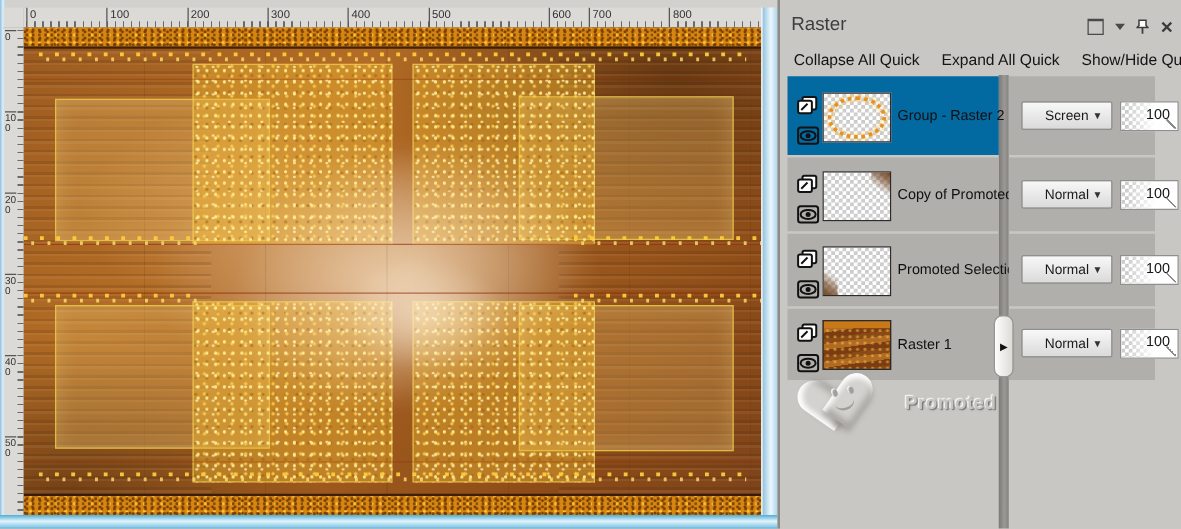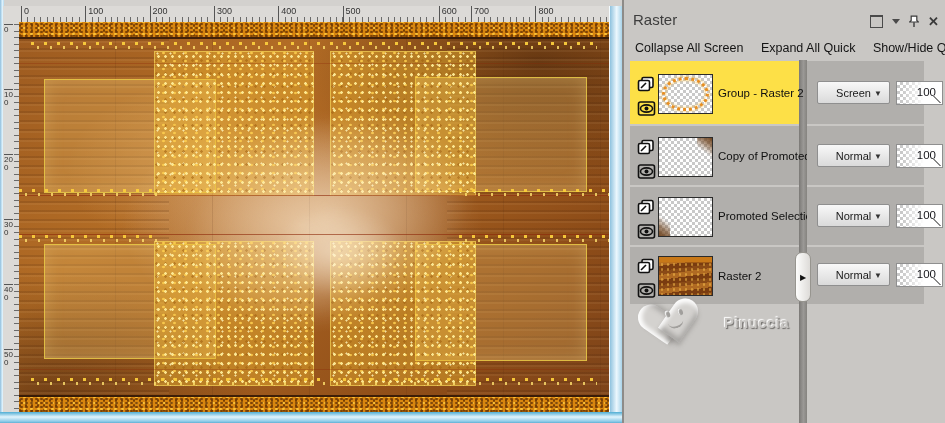--- a/index.html
+++ b/index.html
@@ -103,21 +103,21 @@
   .panel-toolbar{position:absolute;left:11px;top:41px;width:320px;white-space:nowrap;font-size:12.5px;color:#141414;}
   .panel-toolbar span{margin-right:14px;cursor:default;}
   .splitter{position:absolute;left:175px;top:60px;width:8px;bottom:0;
     background:linear-gradient(90deg,#7b7976,#9b9996 55%,#85837f);}
   .split-handle{position:absolute;left:171px;top:252px;width:14px;height:48px;border-radius:7px;
     background:linear-gradient(90deg,#fdfdfc,#dddbd8);border:1px solid #97958f;
     display:flex;align-items:center;justify-content:center;font-size:8px;color:#111;}
   
   .lrow-left{position:absolute;left:6px;width:169px;background:#b1afac;}
   .lrow-right{position:absolute;left:183px;width:117px;background:#b1afac;}
-  .lrow-left.selected{background:#fde047;}
+  .lrow-left.selected{background:#0369a1;}
   .icon-box{position:absolute;left:7px;width:19px;height:17px;}
   .thumb{position:absolute;left:28px;top:13px;width:53px;height:38px;border:1px solid #2b2b2b;overflow:hidden;}
   .checker{background-color:#fff;background-image:
       linear-gradient(45deg,#c9c9c9 25%,transparent 25%,transparent 75%,#c9c9c9 75%),
       linear-gradient(45deg,#c9c9c9 25%,transparent 25%,transparent 75%,#c9c9c9 75%);
     background-size:6px 6px;background-position:0 0,3px 3px;}
   .thumb.ornament::after{content:"";position:absolute;left:3px;top:2px;right:3px;bottom:2px;
     border:3px dotted rgba(233,140,25,.95);border-radius:50%;
     box-shadow:0 0 3px rgba(250,190,60,.9), inset 0 0 3px rgba(250,190,60,.9);}
   .thumb.smudge-tr::after{content:"";position:absolute;right:-2px;top:-2px;width:17px;height:22px;
@@ -238,21 +238,21 @@
     <div class="ti-restore"></div>
     <div class="ti-caret"></div>
     <svg width="10" height="13" viewBox="0 0 10 13">
       <path d="M2.2 1.2 h5.6 v4.2 l1.6 1.6 H0.6 l1.6 -1.6 z" fill="#fff" stroke="#3c3c3c" stroke-width="1.2"></path>
       <line x1="5" y1="7.2" x2="5" y2="12" stroke="#3c3c3c" stroke-width="1.4"></line>
     </svg>
     <div class="ti-close">✕</div>
   </div>
 
   <div class="panel-toolbar">
-    <span>Collapse All Screen</span>
+    <span>Collapse All Quick</span>
     <span>Expand All Quick</span>
     <span>Show/Hide Quick Se</span>
   </div>
 
   <div class="splitter"></div>
 
   <div class="lrow-left selected" style="top:61px;height:63px;">
     <div class="icon-box" style="top:15px;">
       <svg width="19" height="17" viewBox="0 0 19 17">
           <rect class="fl" x="5" y="1.5" width="11" height="10" rx="1.5"></rect>
@@ -351,21 +351,21 @@
         </svg>
     </div>
     <div class="icon-box" style="top:35px;">
       <svg width="19" height="17" viewBox="0 0 19 17">
           <rect class="ln" x="1.5" y="2" width="16" height="13" rx="2"></rect>
           <ellipse class="ln" cx="9.5" cy="8.5" rx="6" ry="3.6"></ellipse>
           <circle cx="9.5" cy="8.5" r="2" fill="#111"></circle>
         </svg>
     </div>
     <div class="thumb texture" style="top:9px;"></div>
-    <span class="lname">Raster 2</span>
+    <span class="lname">Raster 1</span>
   </div>
   <div class="lrow-right" style="top:247px;height:57px;">
     <div class="blend-btn" style="top:16px;">
       <span>Normal</span>
       <span class="blend-caret">▼</span>
     </div>
     <div class="opacity-box" style="top:16px;">
       <div class="chk checker"></div>
       <span class="opacity-val">100</span>
       <span class="grip"></span>
@@ -376,15 +376,15 @@
     <span>▶</span>
   </div>
 
   <div class="watermark">
     <div class="heart"></div>
     <div class="heart-face" style="transform:rotate(-10deg);left:22px;top:16px;">
       <span class="eye eye-l"></span>
         <span class="eye eye-r"></span>
         <span class="smile"></span>
     </div>
-    <div class="wm-text wm-name">Pinuccia</div>
+    <div class="wm-text wm-name">Promoted</div>
   </div>
 </div>
 
 </body></html>

